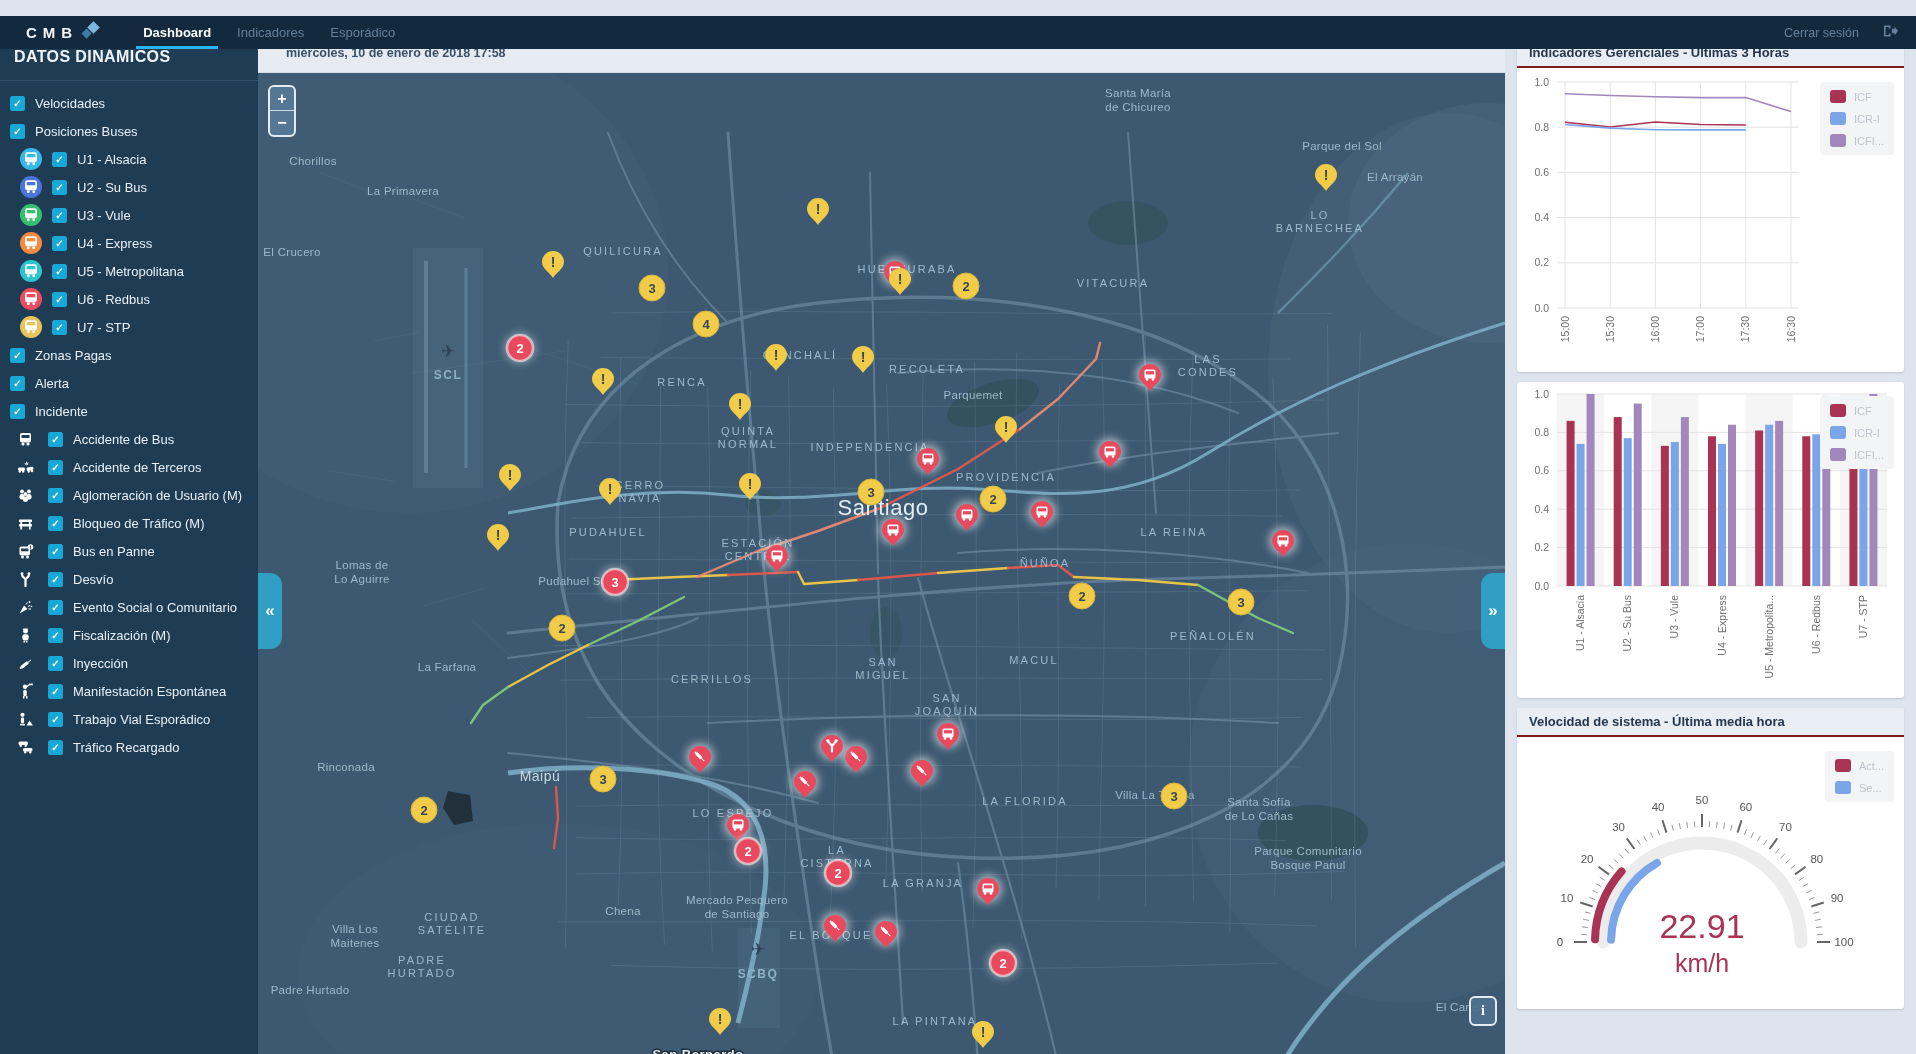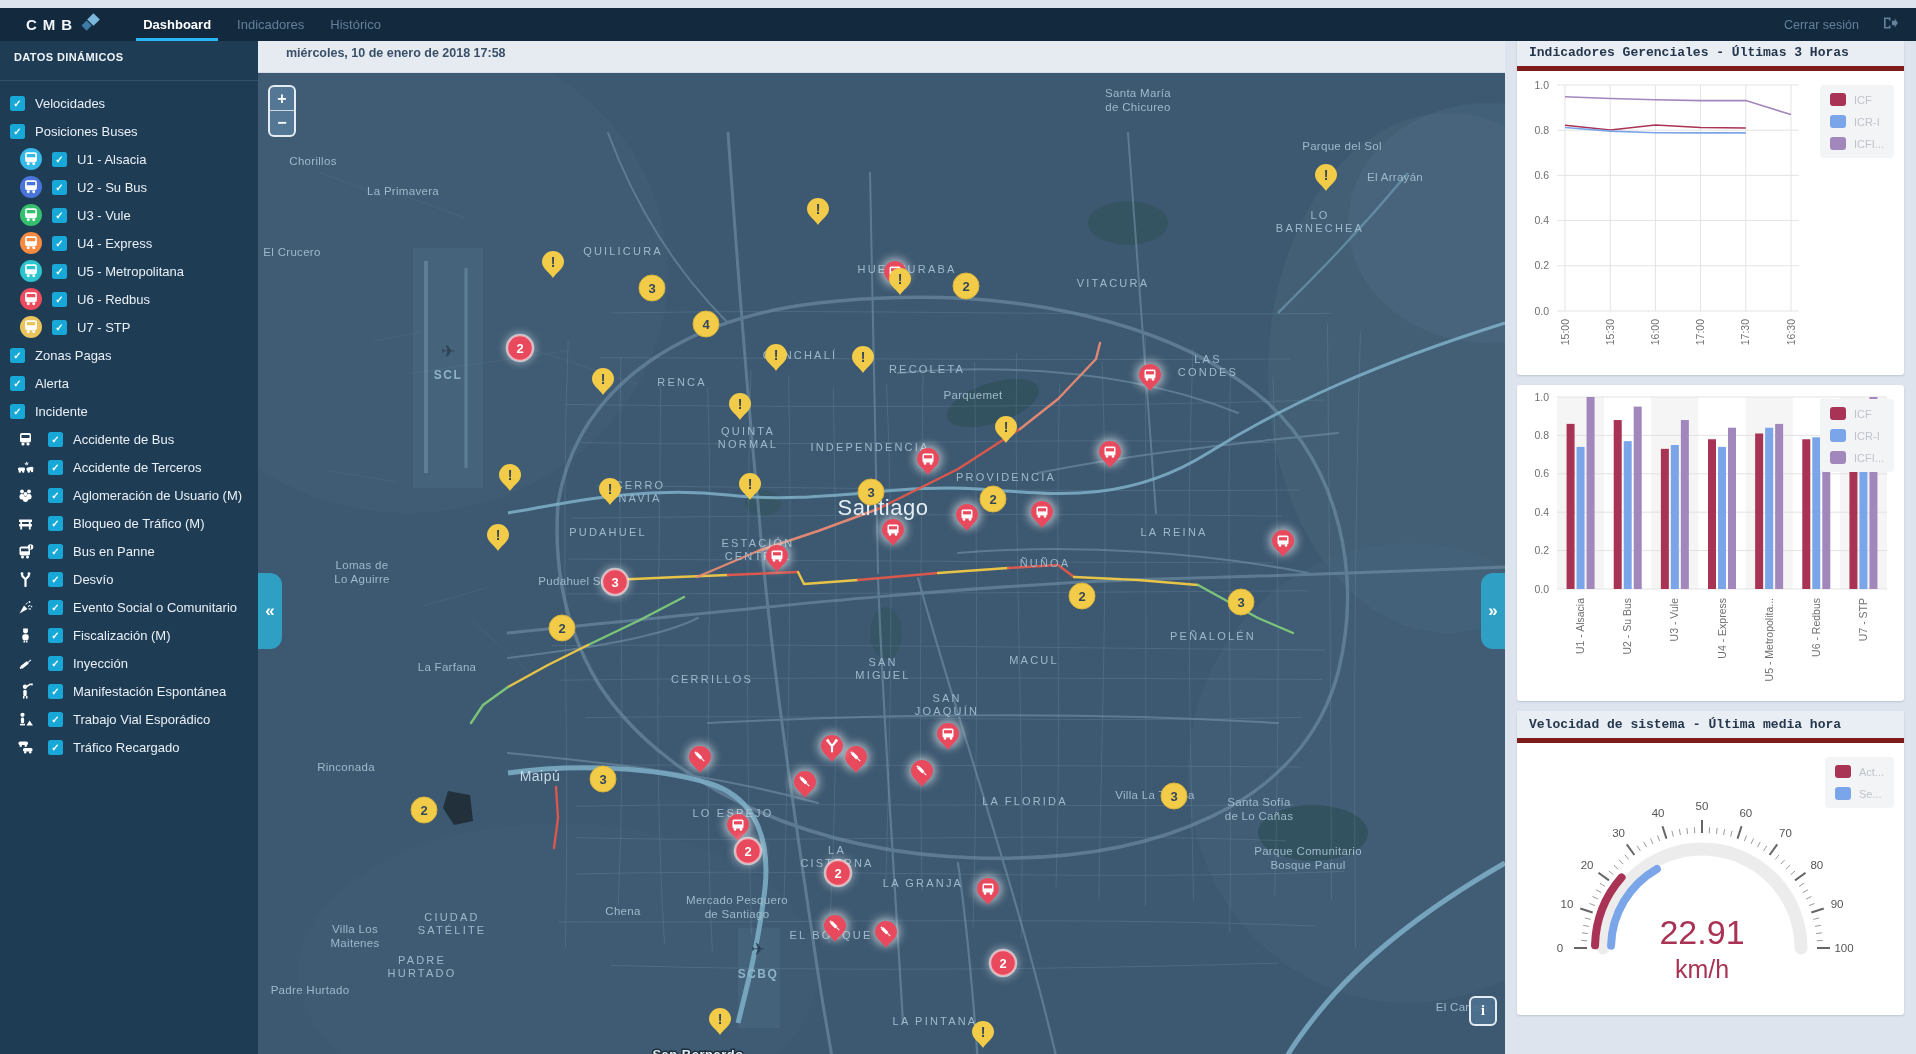--- a/index.html
+++ b/index.html
@@ -2,38 +2,38 @@
 <html><head>
 <meta charset="utf-8">
 <style>
   * { box-sizing: border-box; }
   html,body { margin:0; padding:0; }
   body {
     width:1916px; height:1054px; overflow:hidden; position:relative;
     font-family:"Liberation Sans", sans-serif; background:#dde4ee;
   }
   
-  .navbar { position:absolute; left:0; top:8px; width:1916px; height:33px;
+  .navbar { position:absolute; left:0; top:16px; width:1916px; height:33px;
     background:#13293d; display:flex; align-items:center; z-index:30; }
   .logo { display:flex; align-items:center; margin-left:26px; }
   .logo-text { color:#f2f6fa; font-weight:bold; font-size:15px; letter-spacing:6px; }
   .logo-dia { margin-left:2px; margin-top:1px; }
   .nav-tabs { display:flex; height:33px; margin-left:28px; }
   .nav-tab { position:relative; height:33px; display:flex; align-items:center;
     padding:0 13px; font-size:13px; color:#64809a; cursor:pointer;text-align:right; }
   .nav-tab.active { color:#ffffff; font-weight:bold; }
   .nav-tab.active::after { content:""; position:absolute; left:6px; right:6px; bottom:0;
     height:3px; background:#29b6f6; }
   .logout { margin-left:auto; margin-right:18px; display:flex; align-items:center; gap:24px;
     color:#64809a; font-size:12.5px; cursor:pointer; }
   
   .sidebar { position:absolute; left:0; top:33px; width:258px; height:1021px;
     background:#1f3c55; z-index:20; }
   .sb-title { height:48px; display:flex; align-items:center; padding-left:14px;
-    color:#f0f5f9; font-size:11px; font-weight:bold; letter-spacing:.4px;
+    color:#f0f5f9; font-size:16px; font-weight:bold; letter-spacing:.4px;
     border-bottom:1px solid #30506c; }
   .sb-items { padding-top:8px; }
   .sb-row { height:28px; display:flex; align-items:center; color:#e9f0f6; font-size:13px; }
   .sb-row .lbl { margin-left:10px; white-space:nowrap; }
   .cb { width:15px; height:15px; border-radius:2.5px; background:#18a8d8; flex:0 0 15px;
     display:flex; align-items:center; justify-content:center; color:#fff; font-size:10px;
     font-weight:bold; cursor:pointer; }
   .sb-top { padding-left:10px; }
   .sb-bus { padding-left:20px; }
   .busdot { width:22px; height:22px; border-radius:50%; flex:0 0 22px; margin-right:10px;
@@ -61,21 +61,21 @@
   .infobtn { position:absolute; right:8px; bottom:38px; width:28px; height:30px;
     border:2px solid #e4ebf1; border-radius:6px; background:rgba(76,112,144,.9); color:#fff;
     display:flex; align-items:center; justify-content:center; font-weight:bold;
     font-size:14px; z-index:5; cursor:pointer; font-family:"Liberation Serif", serif; }
   
   .rpanel { position:absolute; left:1505px; top:33px; width:411px; height:1021px;
     background:#dde4ee; padding:6px 12px; overflow:hidden; }
   .card { background:#fff; border-radius:3px; box-shadow:0 1px 2px rgba(30,50,70,.18);
     margin-bottom:10px; }
   .card-h { background:#e9edf4; padding:6px 12px; font-size:13px; font-weight:bold;
-    color:#24374c; border-bottom:5px solid #7f1d1d; border-radius:3px 3px 0 0;font-family:Liberation Mono, monospace; }
+    color:#24374c; border-bottom:2px solid #7f1d1d; border-radius:3px 3px 0 0; }
   .card-b { position:relative; }
   .legendbox { position:absolute; right:10px; top:14px; background:#f3f4f6; border-radius:4px;
     padding:8px 10px; display:flex; flex-direction:column; gap:9px;justify-content:center; }
   .legitem { display:flex; align-items:center; gap:8px; cursor:pointer; }
   .legsw { width:16px; height:13px; border-radius:3px; }
   .leglb { font-size:11px; color:#bfc4cc; }
 </style>
 </head>
 <body>
 
@@ -85,21 +85,21 @@
     <span class="logo-dia">
       <svg width="22" height="20" viewBox="0 0 22 20">
         <rect x="9" y="2" width="9" height="9" transform="rotate(45 13.5 6.5)" fill="#7db6dc"></rect>
         <rect x="3" y="9" width="7.2" height="7.2" transform="rotate(45 6.6 12.6)" fill="#3e7ba5"></rect>
       </svg>
     </span>
   </div>
   <div class="nav-tabs" id="nav-tabs">
       <div class="nav-tab active">Dashboard</div>
       <div class="nav-tab">Indicadores</div>
-      <div class="nav-tab">Histórico</div>
+      <div class="nav-tab">Esporádico</div>
     </div>
   <div class="logout">
     <span>Cerrar sesión</span>
     <span>
       <svg width="15" height="14" viewBox="0 0 16 15" fill="#64809a">
         <path d="M1,1.5 h7 v3.2 h-1.8 v-1.4 h-3.4 v8.4 h3.4 v-1.4 h1.8 v3.2 h-7 z"></path>
         <path d="M9.5,5.2 h3 v-2.4 l3.5,4.7 -3.5,4.7 v-2.4 h-3 z"></path>
       </svg>
     </span>
   </div>

